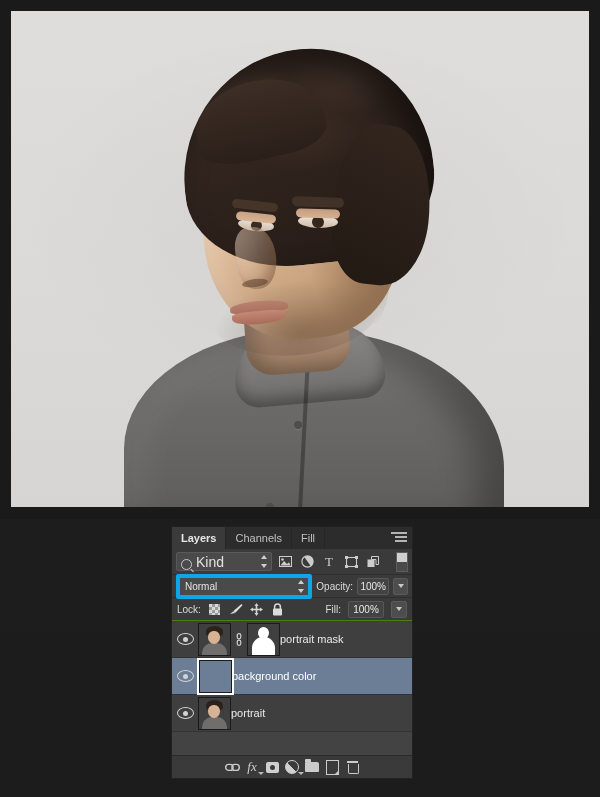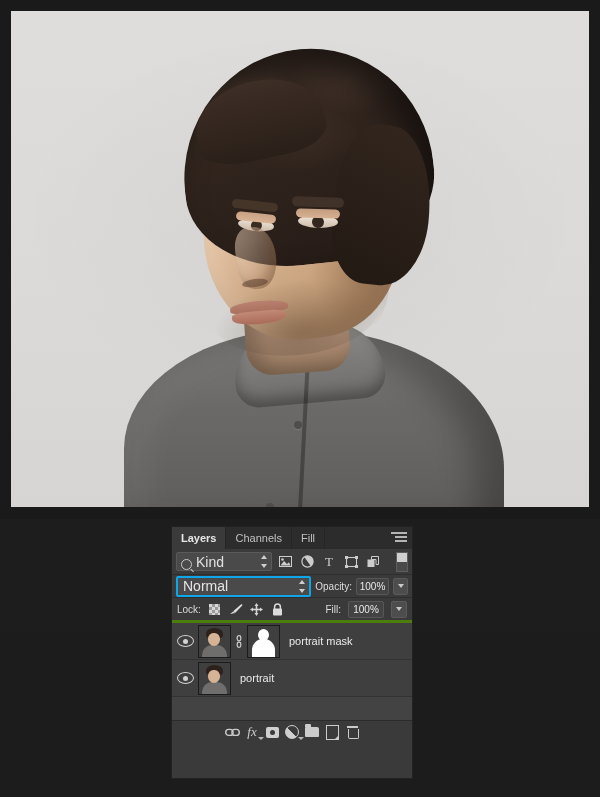--- a/index.html
+++ b/index.html
@@ -128,32 +128,32 @@
              border-right:3.5px solid transparent;}
   .stepper i.up{top:0;border-bottom:4px solid #cfcfcf;}
   .stepper i.dn{bottom:0;border-top:4px solid #cfcfcf;}
   .ficon{width:18px;height:17px;display:flex;align-items:center;justify-content:center;
          color:#cccccc;font-size:11px;}
   .ftoggle{margin-left:auto;width:10px;height:18px;border:1px solid #5d5d5d;
            background:linear-gradient(180deg,#d0d0d0 0%,#d0d0d0 48%,#4a4a4a 52%,#4a4a4a 100%);}
 
   .blend-row{height:22px;display:flex;align-items:center;padding:0 4px;gap:4px;
              background:#3a3a3a;border-bottom:1px solid #2e2e2e;}
-  .blend-sel{width:132px;height:17px;background:#4a4a4a;border:2px solid #0ea5e9;border-radius:2px;
-             display:flex;align-items:center;padding:0 5px;font-size:14px;color:#e4e4e4;position:relative;}
+  .blend-sel{width:132px;height:17px;background:#4a4a4a;border:4px solid #0ea5e9;border-radius:2px;
+             display:flex;align-items:center;padding:0 5px;font-size:10px;color:#e4e4e4;position:relative;}
   .lbl{font-size:10px;color:#dcdcdc;}
   .numfield{width:34px;height:15px;background:#434343;border:1px solid #575757;border-radius:2px;
             display:flex;align-items:center;justify-content:center;font-size:10px;color:#e8e8e8;}
   .caret-btn{width:14px;height:15px;background:#4d4d4d;border:1px solid #5a5a5a;border-radius:2px;
              display:flex;align-items:center;justify-content:center;}
   .caret{width:0;height:0;border-left:3.5px solid transparent;border-right:3.5px solid transparent;
          border-top:4px solid #c9c9c9;}
 
   .lock-row{height:22px;display:flex;align-items:center;padding:0 5px;gap:7px;
-            background:#3a3a3a;border-bottom:3px solid #4d7c0f;}
+            background:#3a3a3a;border-bottom:1px solid #4d7c0f;}
   .lk{width:14px;height:14px;display:flex;align-items:center;justify-content:center;}
   .checker{width:11px;height:11px;
      background-image:linear-gradient(45deg,#9a9a9a 25%,transparent 25%,transparent 75%,#9a9a9a 75%),
                       linear-gradient(45deg,#9a9a9a 25%,#d8d8d8 25%,#d8d8d8 75%,#9a9a9a 75%);
      background-size:6px 6px;background-position:0 0,3px 3px;}
 
   .layers-list{background:#434343;}
   .layer-row{height:36px;display:flex;align-items:center;border-bottom:1px solid #333;
              background:#3f3f3f;position:relative;}
   .layer-row.selected{background:#6c7d96;}
@@ -171,21 +171,21 @@
            border-radius:45% 45% 50% 50%;}
   .tp-body{position:absolute;left:3px;top:19px;width:25px;height:12px;background:#6f6e6c;
            border-radius:10px 10px 0 0;}
   .thumb-mask{width:100%;height:100%;background:#000;position:relative;}
   .tm-head{position:absolute;left:10px;top:3px;width:11px;height:12px;background:#fff;border-radius:50%;}
   .tm-body{position:absolute;left:4px;top:13px;width:23px;height:18px;background:#fff;
            border-radius:11px 11px 0 0;}
   .thumb-flat{width:100%;height:100%;background:#dcdad6;}
   .link-icon{width:12px;margin:0 2px;display:flex;align-items:center;justify-content:center;
              color:#cfcfcf;font-size:11px;flex:none;}
-  .layer-name{margin-left:9px;font-size:11px;color:#e9e9e9;}
+  .layer-name{font-size:11px;color:#e9e9e9;}
   .layer-row.selected .layer-name{color:#ffffff;}
 
   .spacer{background:#434343;}
   .panel-footer{height:22px;background:#3a3a3a;border-top:1px solid #2b2b2b;
                 display:flex;align-items:center;justify-content:center;gap:4px;}
   .fbtn{width:16px;height:16px;display:flex;align-items:center;justify-content:center;
         color:#cbcbcb;font-size:11px;position:relative;}
   .fx-txt{font-family:"Liberation Serif",serif;font-style:italic;font-size:13px;color:#cfcfcf;}
   .mask-ico{width:13px;height:11px;background:#cfcfcf;border-radius:2px;
             display:flex;align-items:center;justify-content:center;}
@@ -375,20 +375,31 @@
             </svg>
         </span>
         <span class="thumb">
           <span class="thumb-mask">
             <span class="tm-body"></span><span class="tm-head"></span>
           </span>
         </span>
         <span class="layer-name">portrait mask</span>
       </div>
 
+      <div class="layer-row selected">
+        <span class="eye-cell">
+          <span class="eye">
+              <b></b>
+            </span>
+        </span>
+        <span class="thumb sel-outline">
+          <span class="thumb-flat"></span>
+        </span>
+        <span class="layer-name">background color</span>
+      </div>
 
       <div class="layer-row">
         <span class="eye-cell">
           <span class="eye">
               <b></b>
             </span>
         </span>
         <span class="thumb">
           <span class="thumb-photo">
             <span class="tp-body"></span><span class="tp-hair"></span><span class="tp-face"></span>

